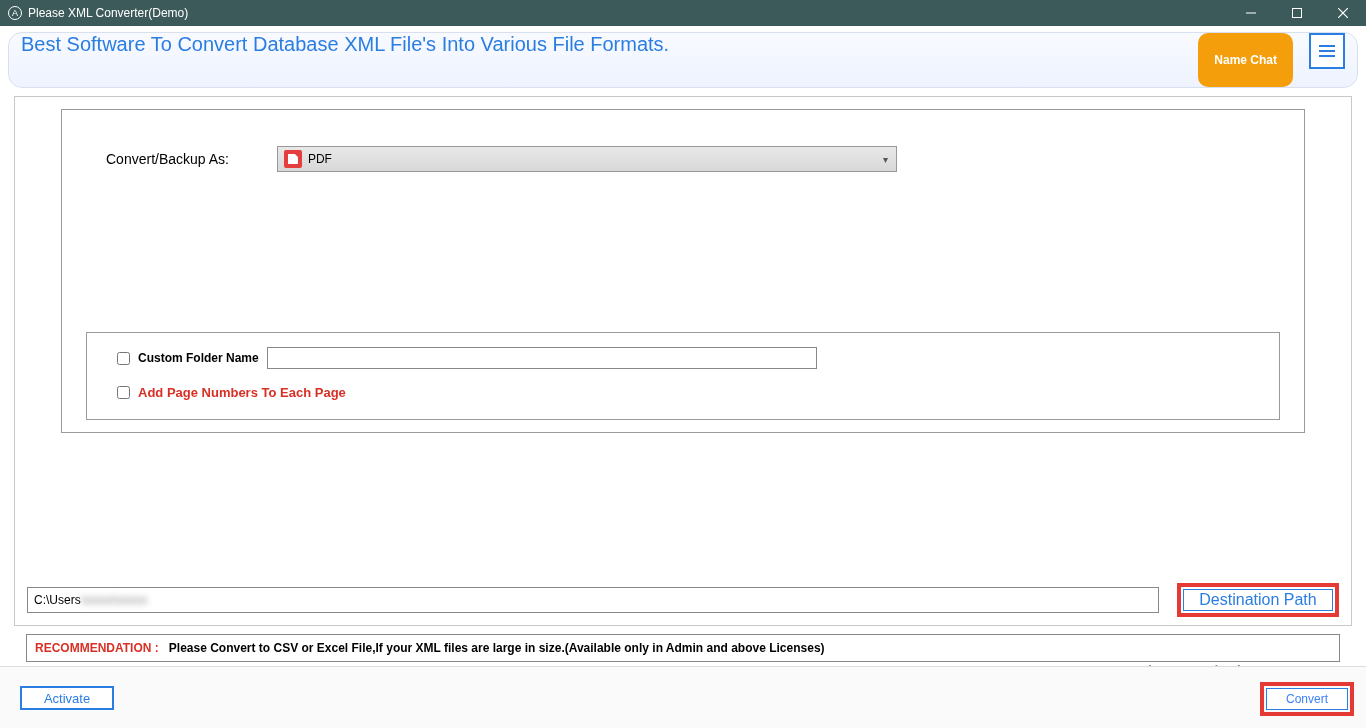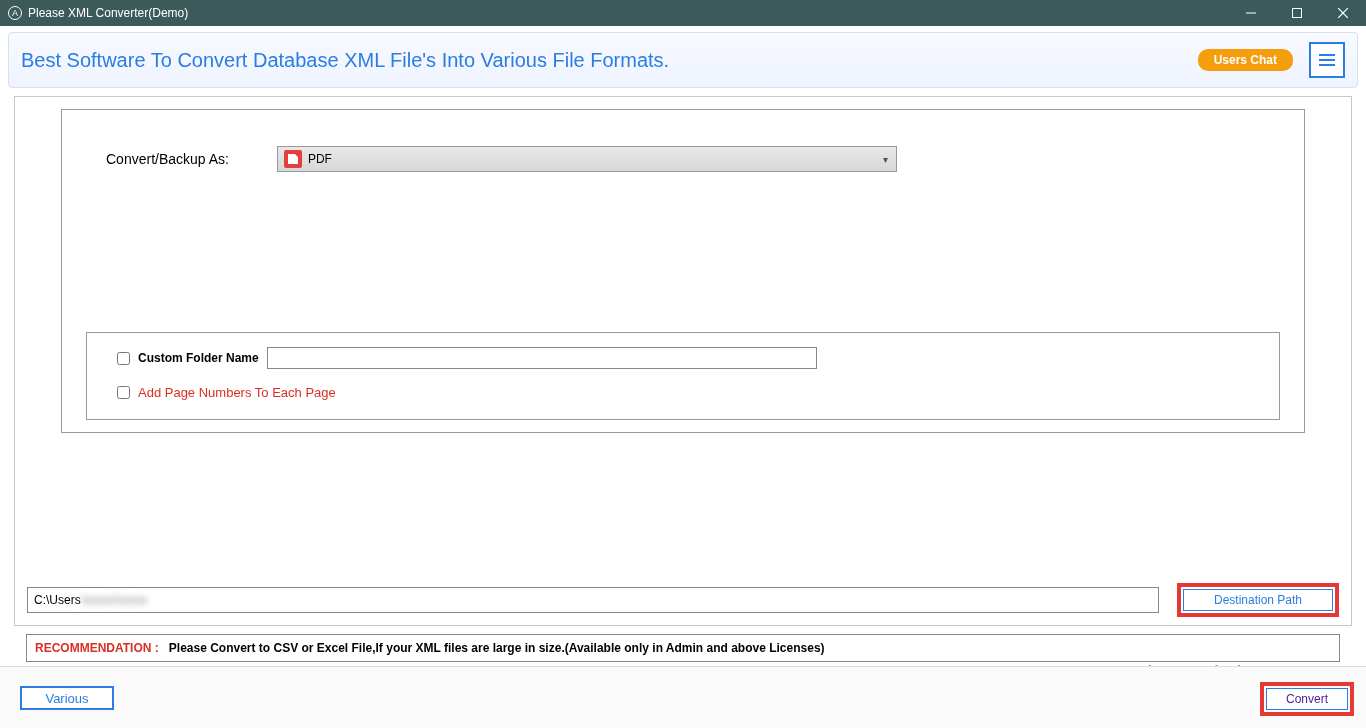--- a/index.html
+++ b/index.html
@@ -4,57 +4,57 @@
 <style>
 * { margin: 0; padding: 0; box-sizing: border-box; font-family: Arial, sans-serif; }
 body { width: 1366px; height: 728px; background: #fff; overflow: hidden; position: relative; }
 
 .titlebar { height: 26px; background: #3d5a5a; display: flex; align-items: center; padding: 0 0 0 8px; color: #fff; font-size: 12px; }
 .titlebar-icon { width: 14px; height: 14px; border-radius: 50%; border: 1px solid #fff; margin-right: 6px; display: flex; align-items: center; justify-content: center; font-size: 9px; }
 .titlebar-controls { margin-left: auto; display: flex; }
 .titlebar-btn { width: 46px; height: 26px; display: flex; align-items: center; justify-content: center; cursor: pointer; }
 .titlebar-btn svg { width: 10px; height: 10px; }
 
-.header-bar { margin: 6px 8px; height: 56px; background: linear-gradient(#f8faff, #eef3ff); border: 1px solid #d8e0f0; border-radius: 4px; display: flex; align-items: center; padding: 0 12px; }
+.header-bar { margin: 6px 8px; height: 56px; background: linear-gradient(#f8faff, #eef3ff); border: 1px solid #d8e0f0; border-radius: 14px; display: flex; padding: 0 12px; }
 .header-title { color: #2a7de1; font-size: 20px; font-weight: 400; }
 .live-chat { margin-left: auto; background: #f59e0b; color: #fff; font-size: 12px; font-weight: bold; padding: 4px 16px; border-radius: 10px; border: none; cursor: pointer; }
 .hamburger { margin-left: 16px; width: 36px; height: 36px; border: 2px solid #2a7de1; background: #fff; display: flex; align-items: center; justify-content: center; cursor: pointer; }
 .hamburger svg { width: 16px; height: 12px; }
 
 .content-wrap { margin: 8px 14px; border: 1px solid #c8c8c8; height: 530px; position: relative; padding: 12px 46px 12px 46px; }
 .inner-panel { border: 1px solid #9a9a9a; height: 324px; padding: 36px 24px 0 24px; position: relative; }
 .convert-row { display: flex; align-items: center; gap: 48px; }
 .convert-label { font-size: 14px; color: #000; margin-left: 20px; }
 .format-select { flex: 0 0 620px; height: 26px; background: linear-gradient(#e8e8e8,#d8d8d8); border: 1px solid #999; display: flex; align-items: center; padding: 0 6px; position: relative; cursor: pointer; }
 .pdf-icon { width: 18px; height: 18px; background: #e53e3e; border-radius: 2px; margin-right: 6px; display:flex; align-items:center; justify-content:center; }
 .pdf-icon::after { content:""; width:10px; height:10px; background:#fff; clip-path: polygon(0 0, 70% 0, 100% 30%, 100% 100%, 0 100%); }
 .format-text { font-size: 12px; text-align: right; }
 .chevron { position: absolute; right: 8px; color:#555; font-size:10px; }
 
 .options-box { position: absolute; left: 24px; right: 24px; bottom: 12px; border: 1px solid #9a9a9a; height: 88px; padding: 14px 30px; }
 .opt-row { display: flex; align-items: center; gap: 8px; margin-bottom: 16px; font-size: 12px; font-weight: bold; }
 .opt-row input[type=checkbox] { width: 13px; height: 13px; }
-.opt-row .red { color: #d93025; font-weight: normal; font-size: 13px; }
+.opt-row .red { color: #d93025; font-weight: bold; font-size: 13px; }
 .folder-input { width: 550px; height: 22px; border: 1px solid #888; background:#fff; }
 
 .path-row { position: absolute; left: 12px; right: 12px; top: 486px; display: flex; gap: 18px; align-items: center; }
 .path-input { flex: 1; height: 26px; border: 1px solid #888; padding: 0 6px; font-size: 12px; display:flex; align-items:center; }
 .dest-btn-wrap { border: 4px solid #e53935; padding: 2px; }
-.dest-btn { width: 150px; height: 22px; border: 1px solid #2a7de1; background: #fff; color: #2a7de1; font-size: 12px; cursor: pointer; }
+.dest-btn { width: 150px; height: 22px; border: 1px solid #2a7de1; background: #fff; color: #2a7de1; font-size: 16px; cursor: pointer; }
 
 .content-outer { position: relative; }
 .recommendation { margin: 2px 26px; margin-top: 6px; border: 1px solid #888; padding: 6px 8px; font-size: 12px; }
 .recommendation .reco { color: #d93025; font-weight: bold; }
 .recommendation .reco-text { font-weight: bold; }
 .empty-box { margin: 6px 26px 0 26px; border: 1px solid #888; height: 50px; }
 
 .footer { position: absolute; bottom: 0; left: 0; right: 0; height: 62px; border-top: 1px solid #ddd; background: #fafafa; }
 .prev-btn { position: absolute; left: 20px; bottom: 18px; width: 94px; height: 24px; border: 2px solid #2a7de1; background:#fff; color:#2a7de1; font-size:13px; cursor:pointer; }
 .convert-btn-wrap { position: absolute; right: 12px; bottom: 12px; border: 4px solid #e53935; padding: 2px; }
-.convert-btn { width: 82px; height: 22px; border: 1px solid #2a7de1; background:#fff; color:#4c1d95; font-size:12px; cursor:pointer; }
+.convert-btn { width: 82px; height: 22px; border: 1px solid #2a7de1; background:#fff; color:#3b82f6; font-size:12px; cursor:pointer; }
 
 .watermark { position: absolute; right: 42px; bottom: 28px; text-align: left; color: #9a9a9a; pointer-events:none; }
 .watermark .w1 { font-size: 20px; color:#8a8a8a; }
 .watermark .w2 { font-size: 13px; color:#9a9a9a; }
 
 .blur { filter: blur(3px); color:#888; }
 </style>
 </head>
 <body>
 
@@ -76,21 +76,21 @@
       <svg viewBox="0 0 10 10">
           <line x1="0" y1="0" x2="10" y2="10" stroke="#fff" stroke-width="1.2"></line>
           <line x1="10" y1="0" x2="0" y2="10" stroke="#fff" stroke-width="1.2"></line>
         </svg>
     </div>
   </div>
 </div>
 
 <div class="header-bar">
   <span class="header-title">Best Software To Convert Database XML File's Into Various File Formats.</span>
-  <button class="live-chat">Users Chat</button>
+  <button class="live-chat">Name Chat</button>
   <div class="hamburger">
     <svg viewBox="0 0 16 12">
         <line x1="0" y1="1" x2="16" y2="1" stroke="#2a7de1" stroke-width="2"></line>
         <line x1="0" y1="6" x2="16" y2="6" stroke="#2a7de1" stroke-width="2"></line>
         <line x1="0" y1="11" x2="16" y2="11" stroke="#2a7de1" stroke-width="2"></line>
       </svg>
   </div>
 </div>
 
 <div class="content-outer">
@@ -137,17 +137,17 @@
 
   <div class="empty-box"></div>
 </div>
 
 <div class="watermark">
   <div class="w1">Activate Windows</div>
   <div class="w2">Go to Settings to activate Windows.</div>
 </div>
 
 <div class="footer">
-  <button class="prev-btn">Various</button>
+  <button class="prev-btn">Activate</button>
   <div class="convert-btn-wrap">
     <button class="convert-btn">Convert</button>
   </div>
 </div>
 
 </body></html>

